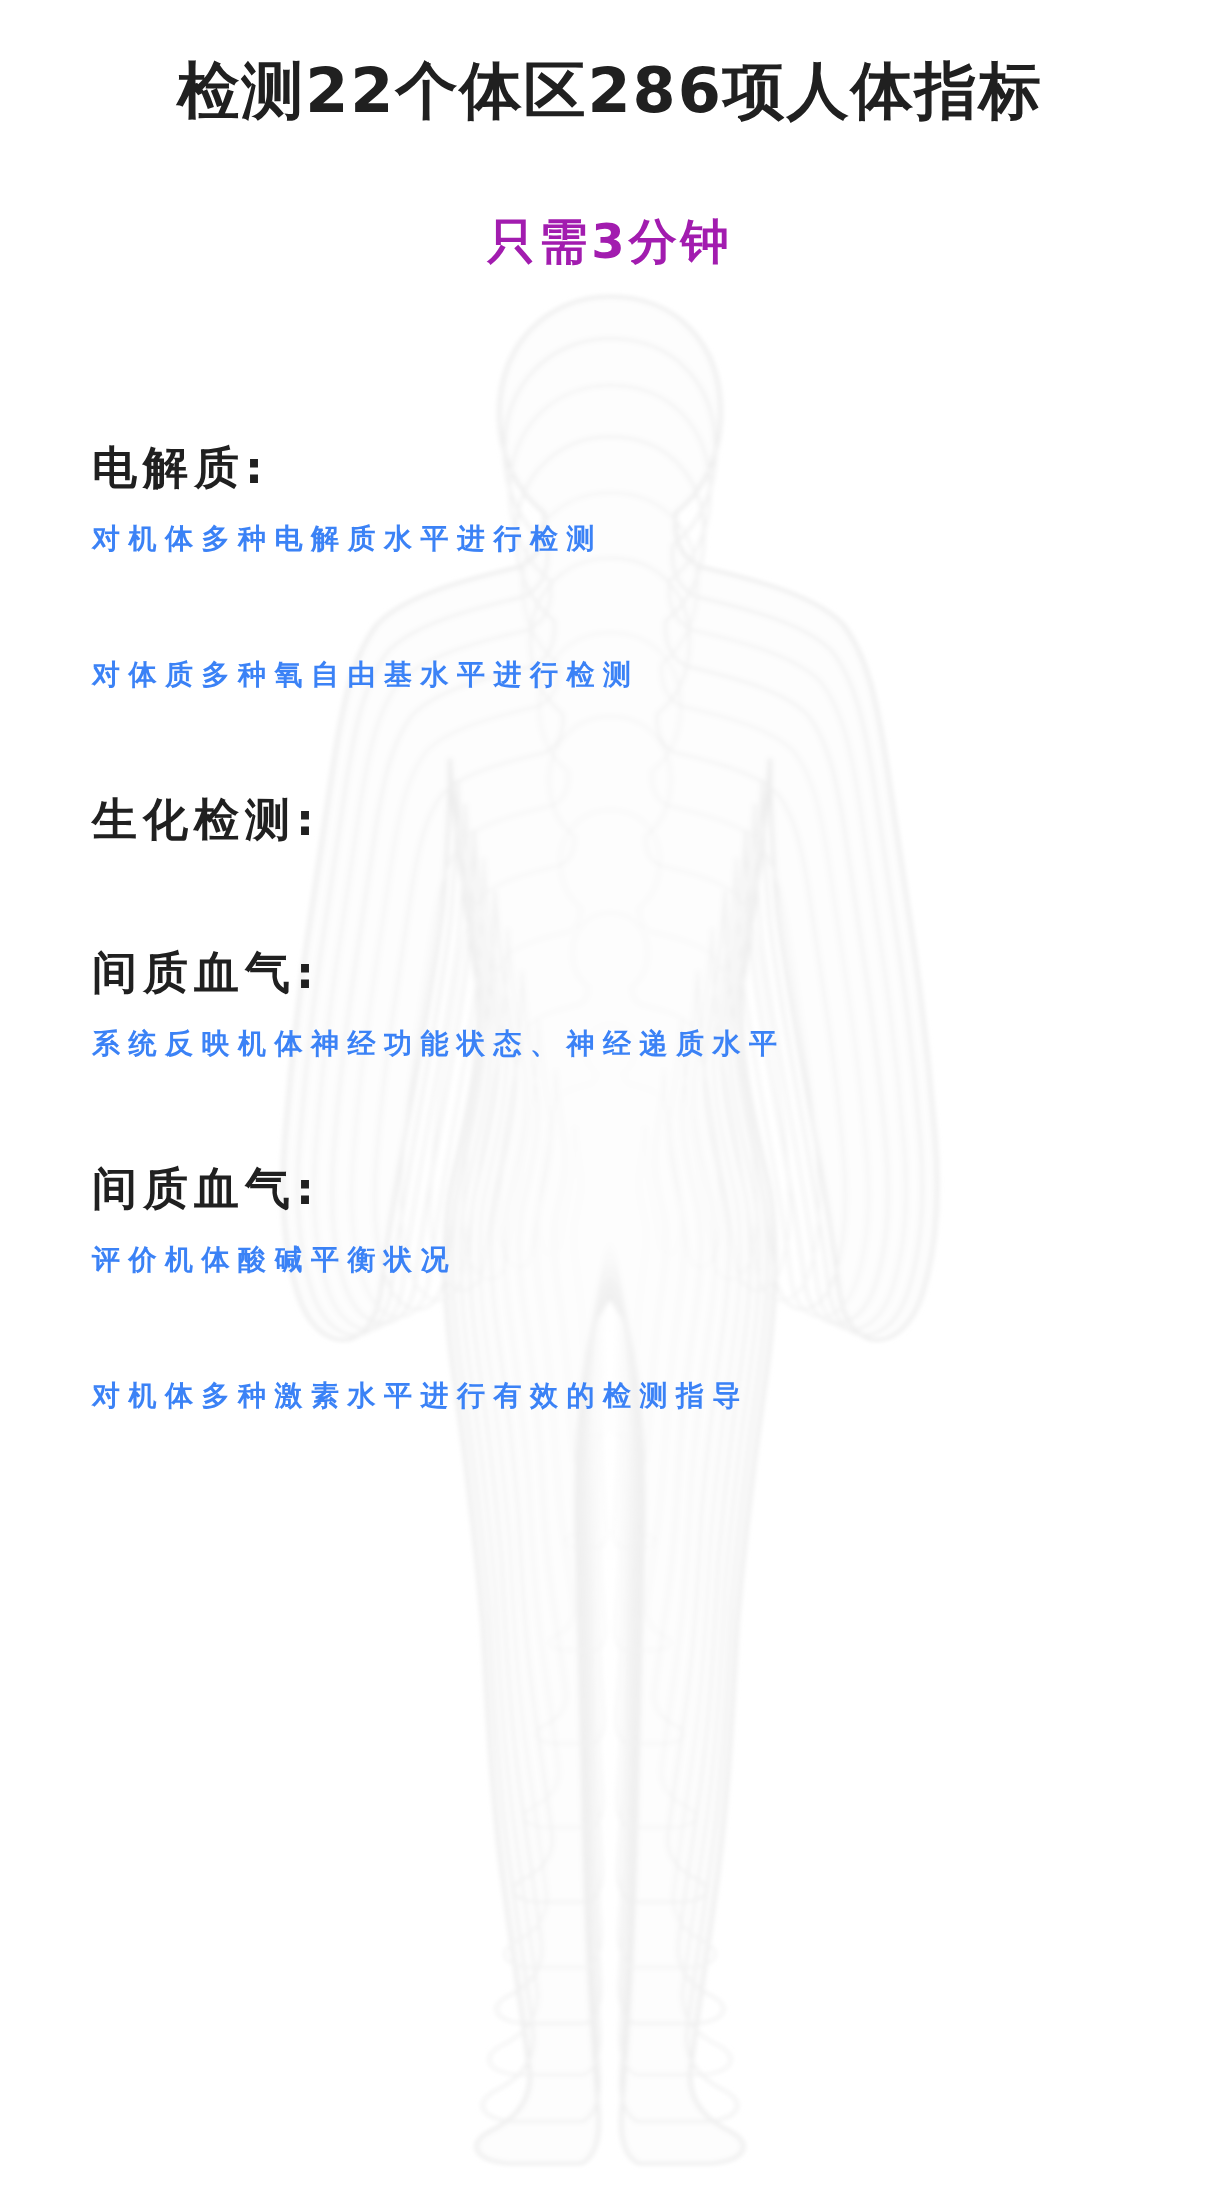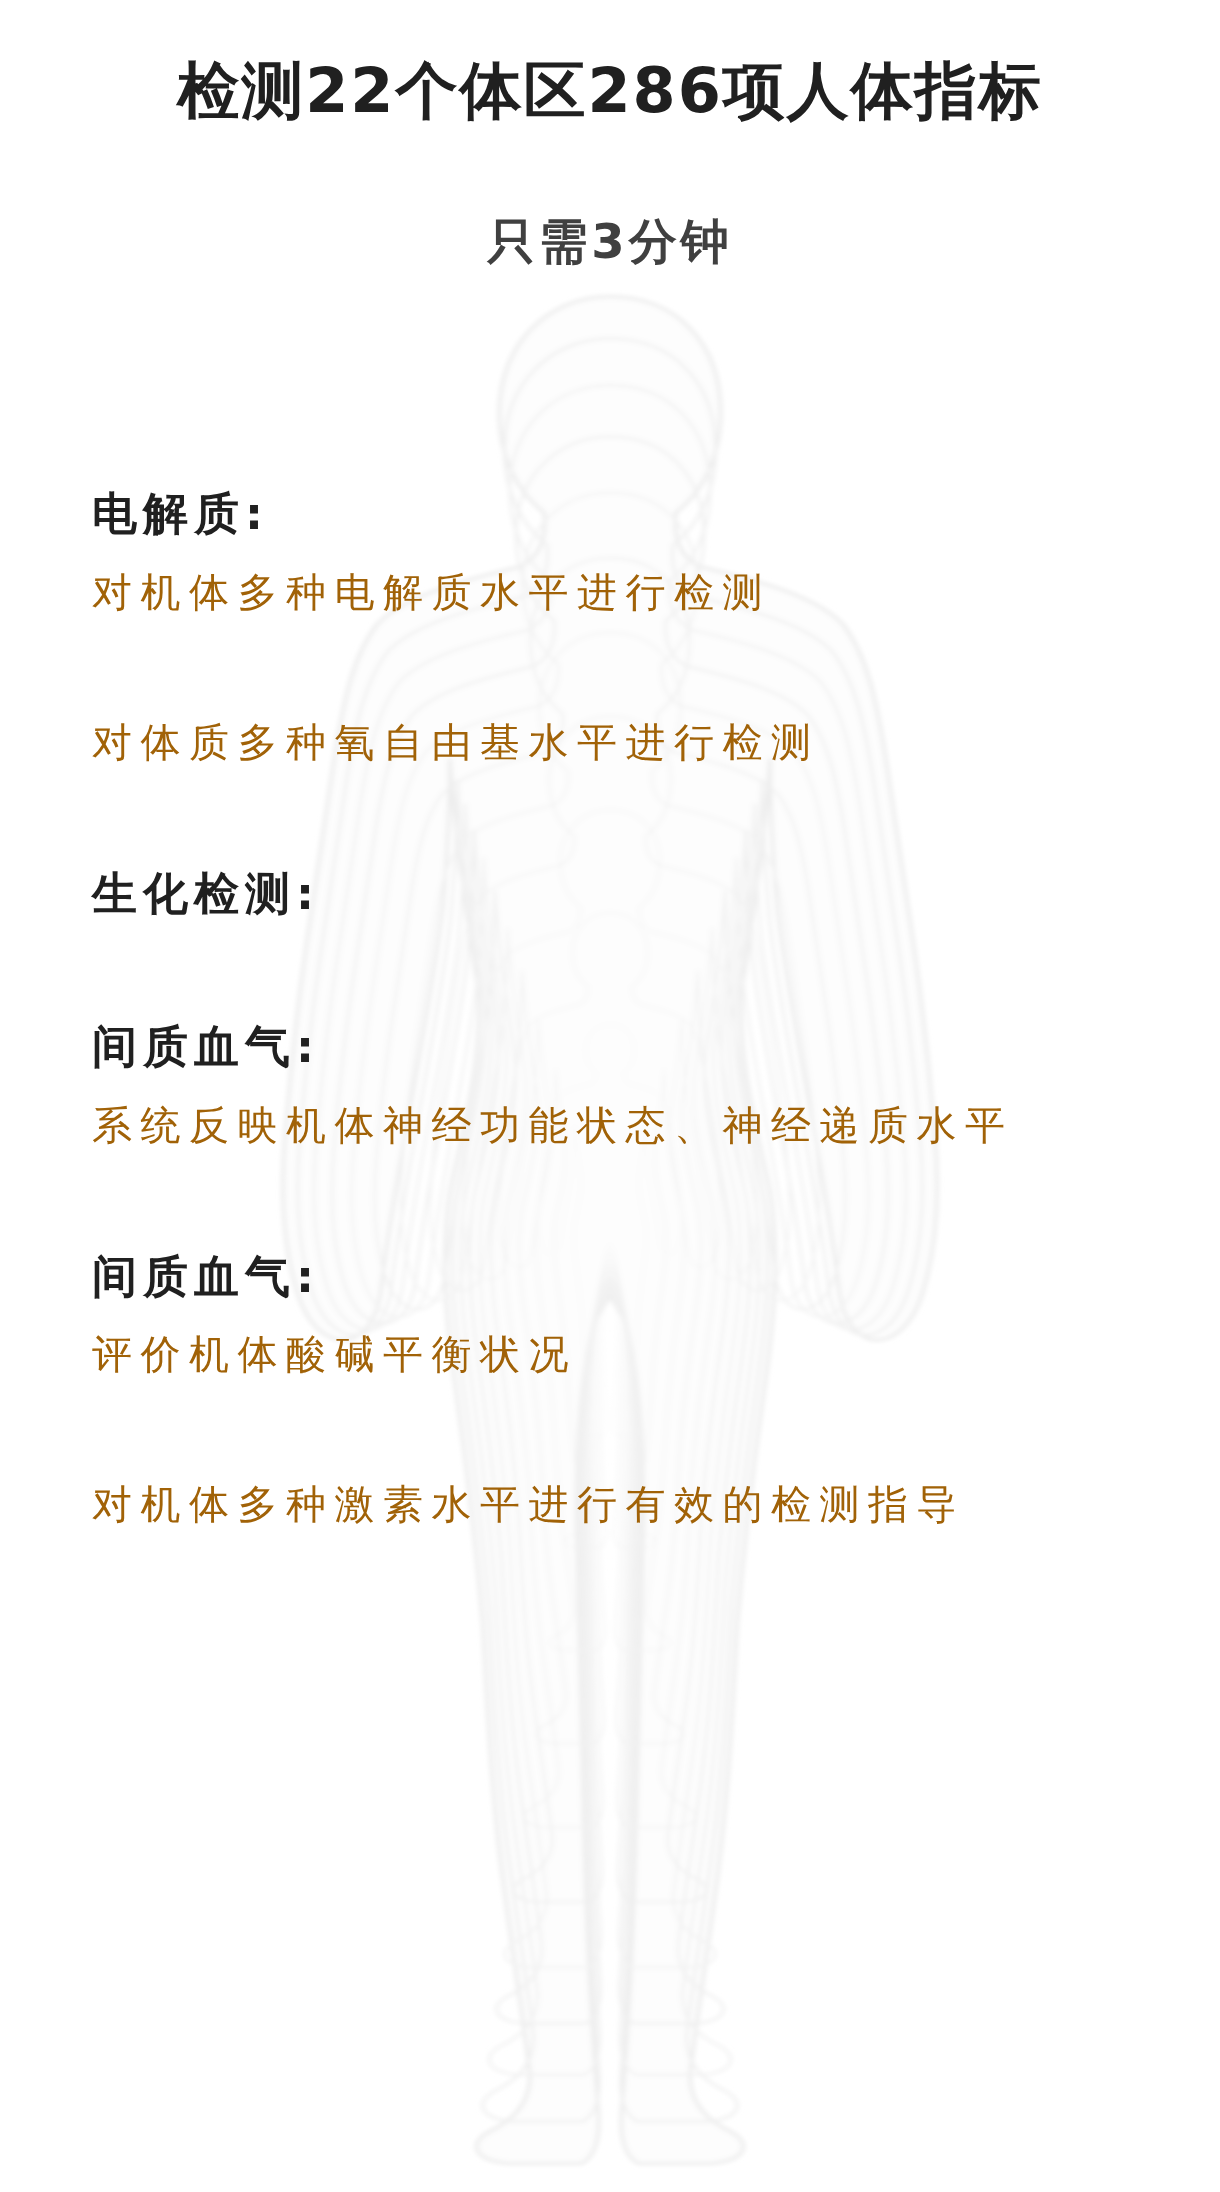--- a/index.html
+++ b/index.html
@@ -49,48 +49,47 @@
     position: absolute;
     top: 216px;
     left: 0;
     width: 100%;
     margin: 0;
     text-align: center;
     font-size: 48px;
     font-weight: 800;
     letter-spacing: 4px;
     line-height: 1.05;
-    color: #404040;
+    color: #a21caf;
     white-space: nowrap;
   }
   .items {
     position: absolute;
     top: 443px;
     left: 92px;
     right: 4px;
-    margin-top: 46px;
   }
   .item {
     margin-bottom: 104px;
   }
   .item-heading {
     font-size: 45px;
     font-weight: 800;
     letter-spacing: 6px;
     line-height: 1.1;
     color: #202020;
     white-space: nowrap;
   }
   .item-desc {
     margin-top: 30px;
-    font-size: 40px;
-    font-weight: 400;
+    font-size: 28px;
+    font-weight: 700;
     letter-spacing: 8.5px;
     line-height: 1.15;
-    color: #a16207;
+    color: #3b82f6;
     white-space: nowrap;
   }
 </style>
 </head>
 <body>
 
 <div class="page">
 
   <div class="figure-wrap">
     <svg viewBox="0 0 340 980" preserveAspectRatio="none" aria-hidden="true">

